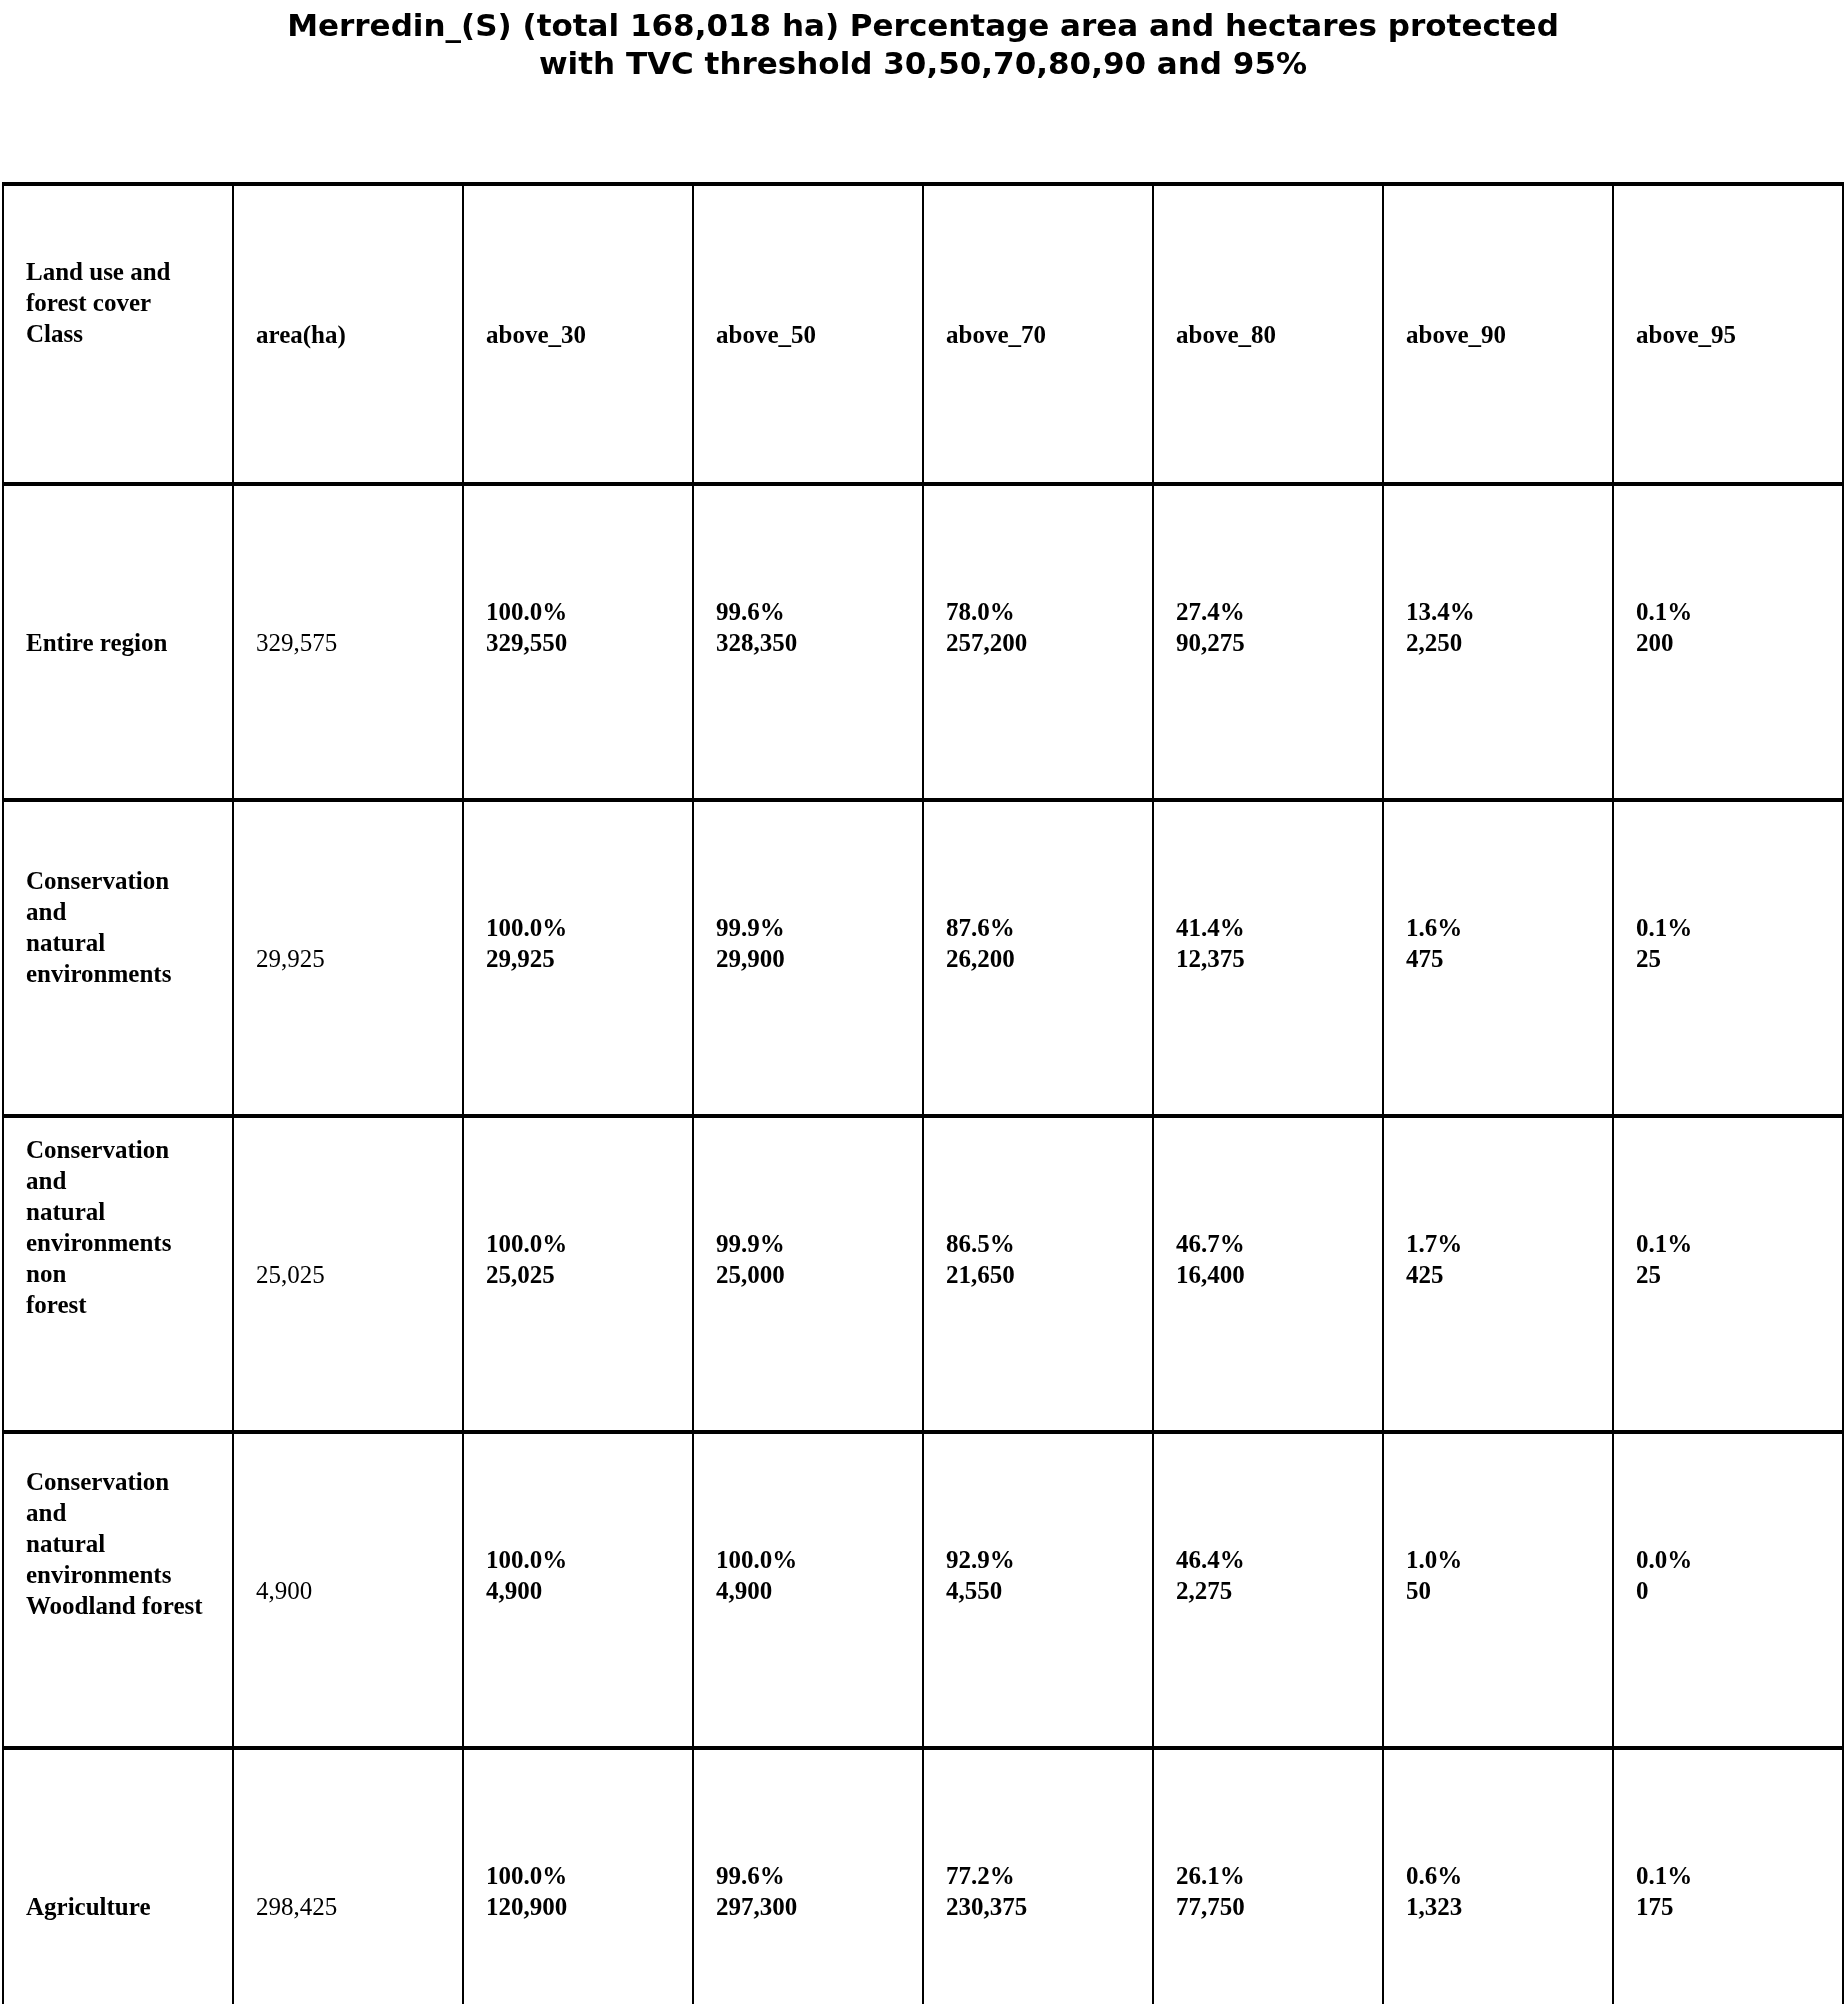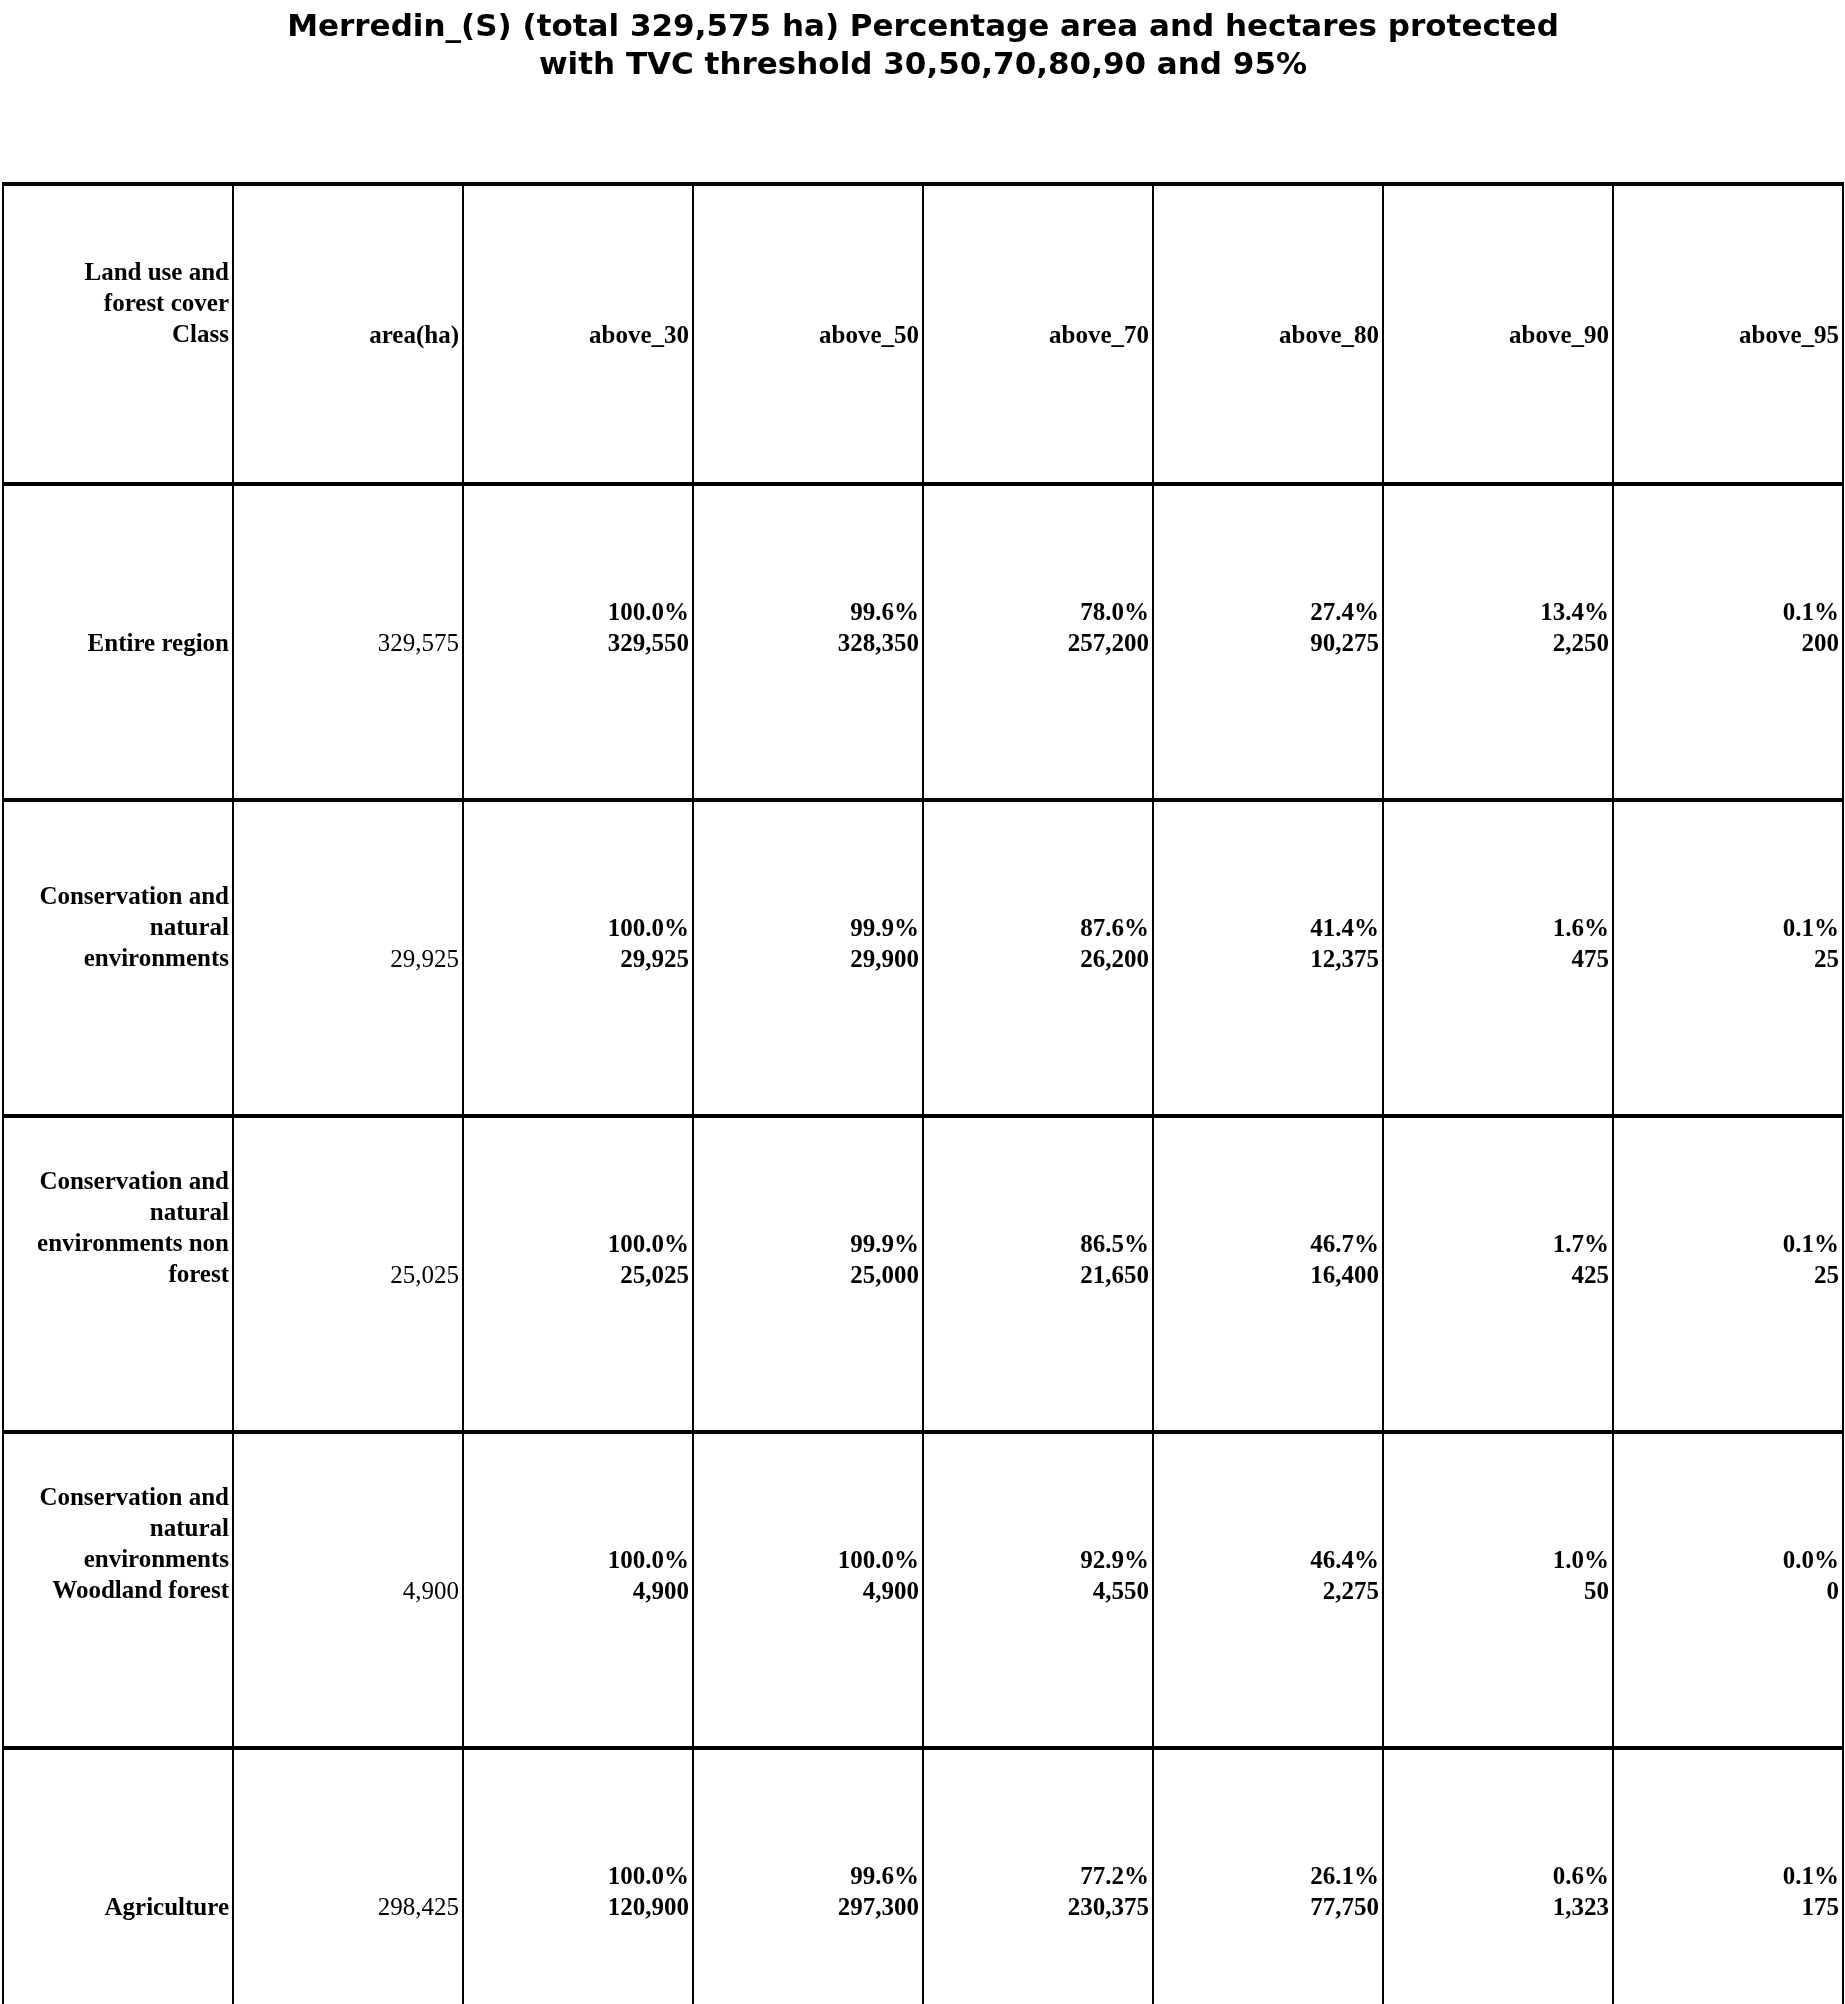--- a/index.html
+++ b/index.html
@@ -13,38 +13,38 @@
     font-size:31px;line-height:1.22;color:#000;
   }
 
   
   .tbl-wrap{position:absolute;left:2px;top:182px;width:1842px;}
   table.main{border-collapse:collapse;table-layout:fixed;width:100%;}
   table.main col{width:12.5%;}
   table.main td{
     border-left:2px solid #000;border-right:2px solid #000;
     border-top:4px solid #000;border-bottom:4px solid #000;
-    text-align:right;vertical-align:middle;
+    text-align:left;vertical-align:middle;
     font-size:25px;line-height:31px;color:#000;
-    padding:0 3px;overflow:hidden;
+    padding:0 22px;overflow:hidden;
   }
   tr.hdr td{height:296px;font-weight:bold;}
   tr.datarow td{height:312px;}
   .cellwrap{display:inline-block;white-space:pre-line;}
   .bold{font-weight:bold;font-family:Liberation Serif, serif;}
   
   .l2{margin-bottom:31px;}
   .l3{margin-bottom:63px;}
   .l4{margin-bottom:94px;}
   .pct,.val{display:block;font-weight:bold;}
 </style>
 </head>
 <body>
 
-<div class="page-title">Merredin_(S) (total 329,575 ha) Percentage area and hectares protected
+<div class="page-title">Merredin_(S) (total 168,018 ha) Percentage area and hectares protected
 with TVC  threshold 30,50,70,80,90 and 95%</div>
 
 <div class="tbl-wrap">
 <table class="main">
   <colgroup>
         <col>
         <col>
         <col>
         <col>
         <col>

